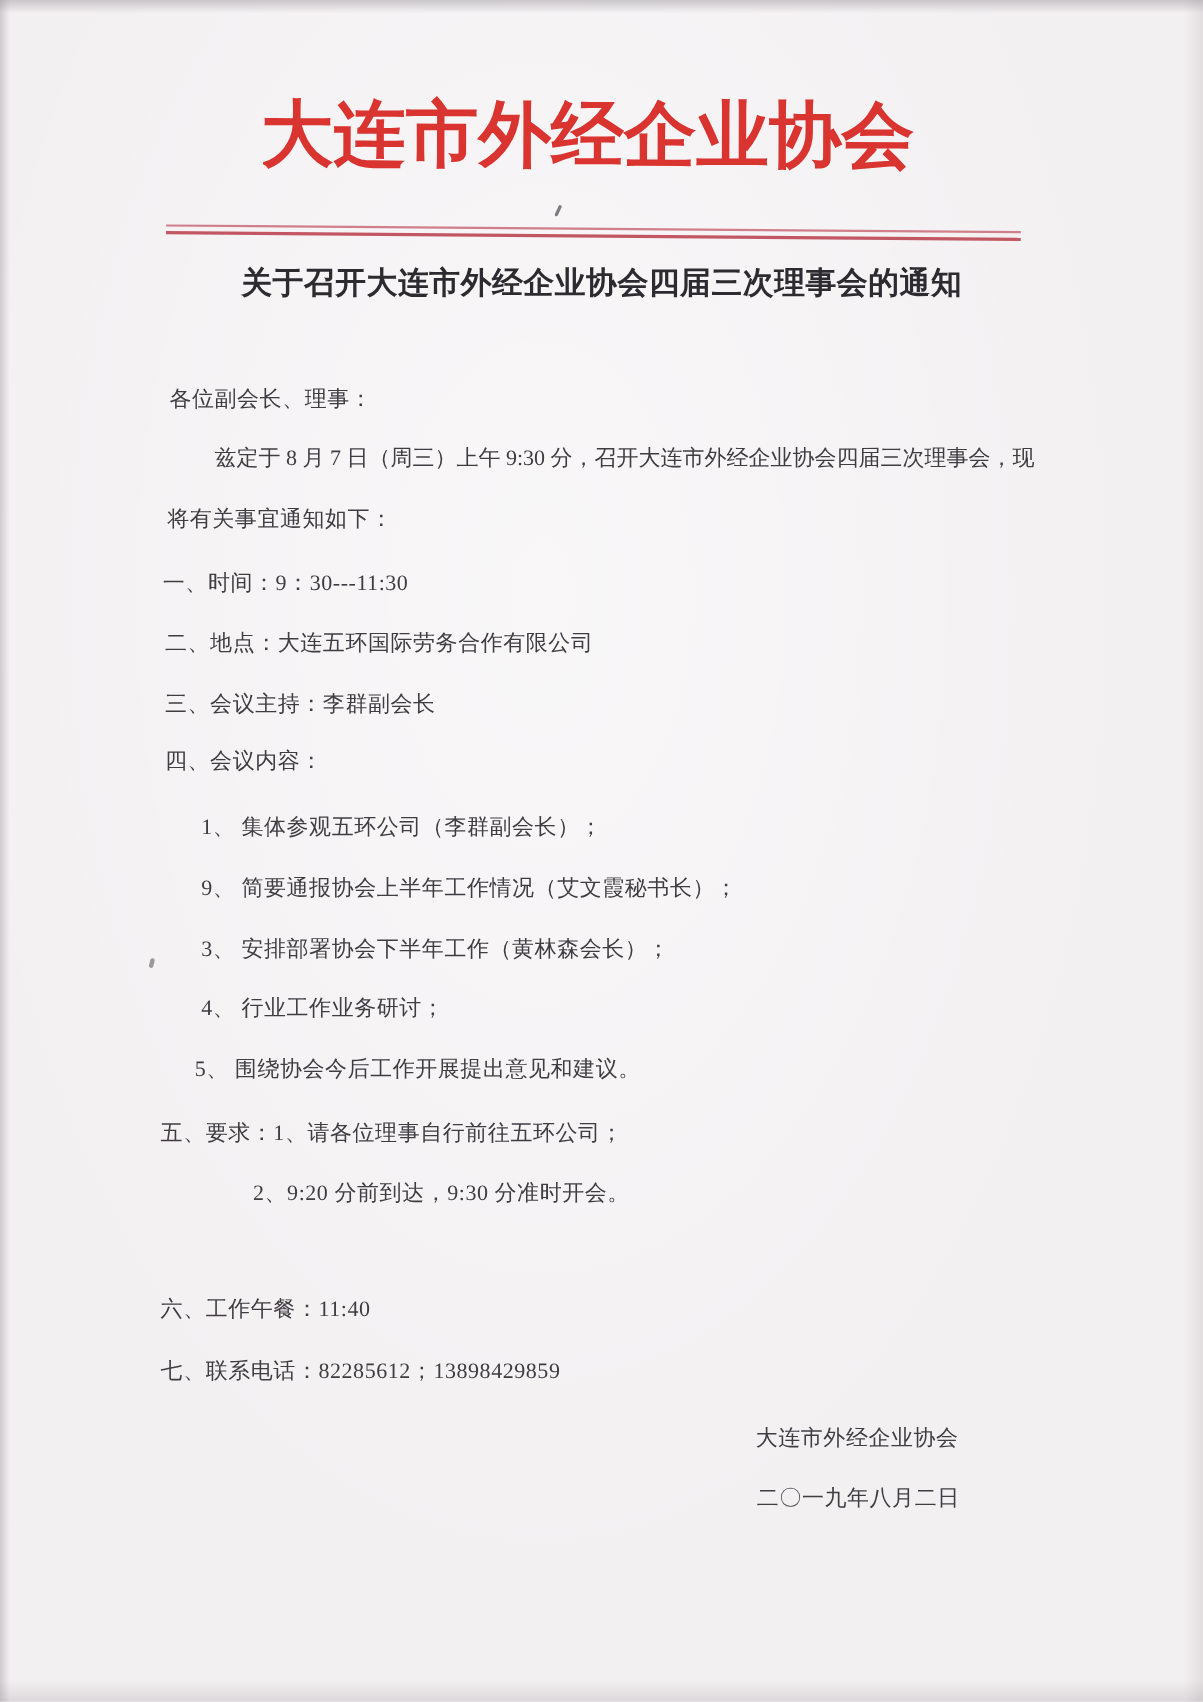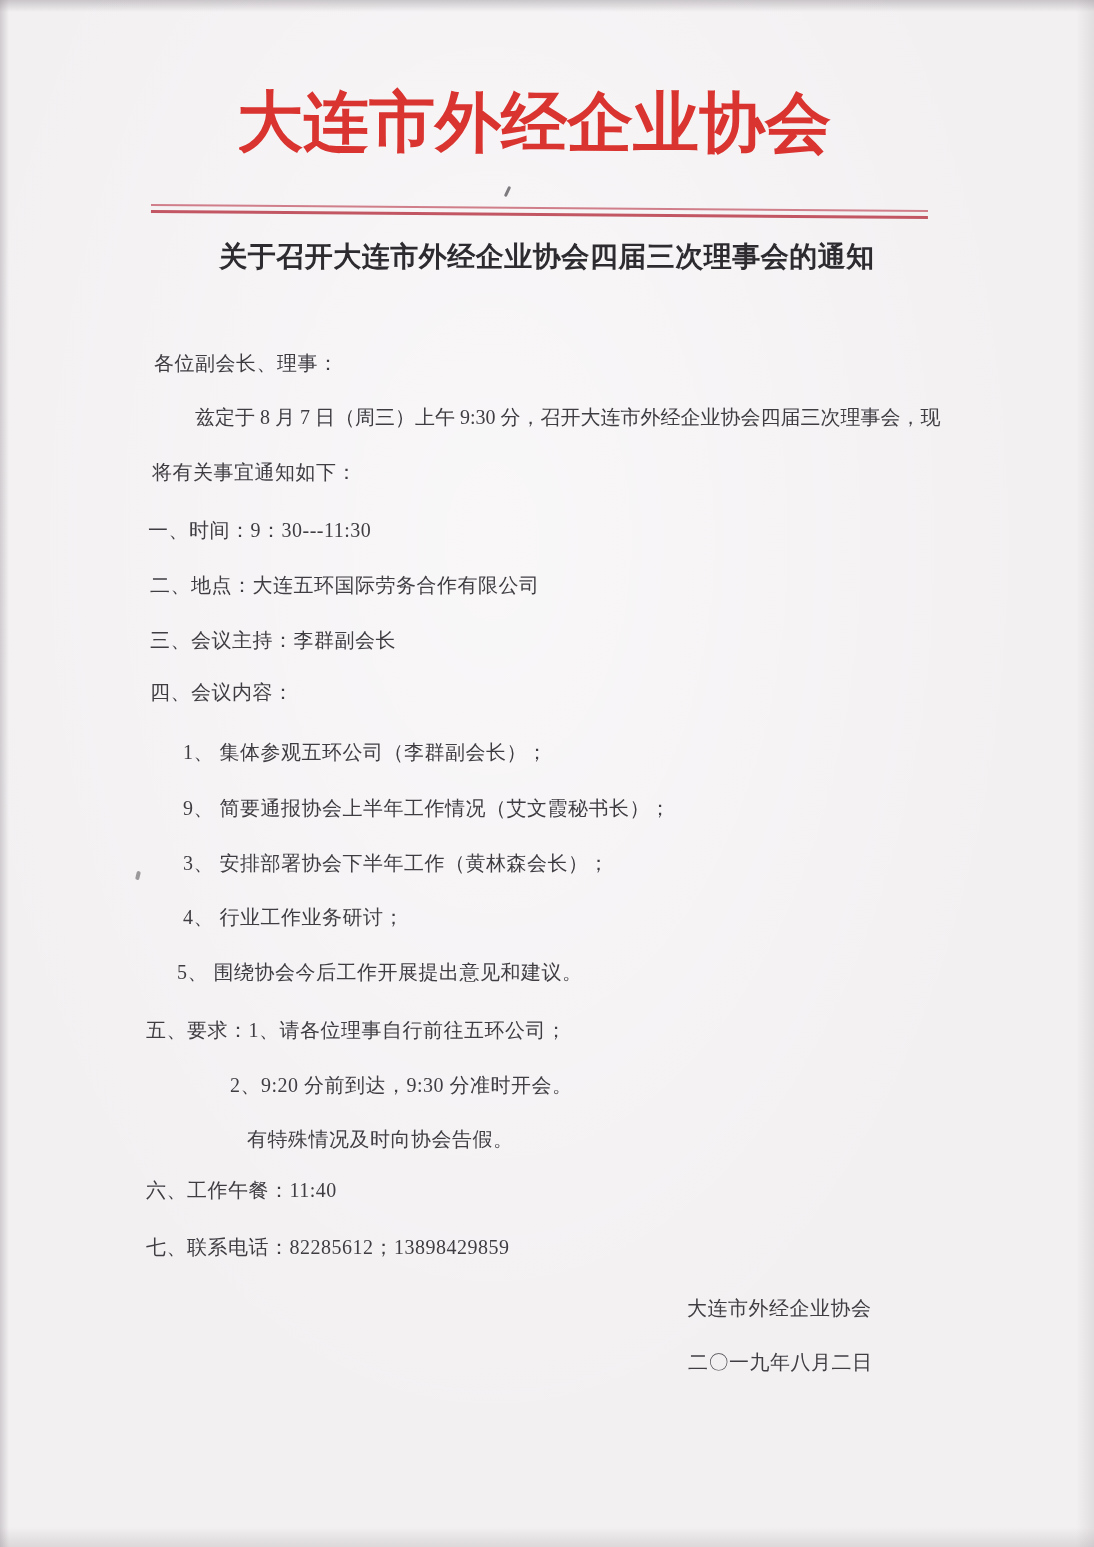--- a/index.html
+++ b/index.html
@@ -114,21 +114,20 @@
   <div class="line" style="left:150px;top:678px;">四、会议内容：</div>
 
   <div class="line" style="left:183px;top:738px;">1、 集体参观五环公司（李群副会长）；</div>
   <div class="line" style="left:183px;top:794px;">9、 简要通报协会上半年工作情况（艾文霞秘书长）；</div>
   <div class="line" style="left:183px;top:849px;">3、 安排部署协会下半年工作（黄林森会长）；</div>
   <div class="line" style="left:183px;top:903px;">4、 行业工作业务研讨；</div>
   <div class="line" style="left:165px;top:958px;margin-left:12px;">5、 围绕协会今后工作开展提出意见和建议。</div>
 
   <div class="line" style="left:146px;top:1016px;">五、要求：1、请各位理事自行前往五环公司；</div>
   <div class="line" style="left:230px;top:1071px;">2、9:20 分前到达，9:30 分准时开会。</div>
-  <div class="line" style="left:247px;top:1125px;">有特殊情况及时向协会告假。</div>
 
   <div class="line" style="left:146px;top:1176px;">六、工作午餐：11:40</div>
   <div class="line" style="left:146px;top:1233px;">七、联系电话：82285612；13898429859</div>
 
   <div class="line sig" style="left:687px;top:1294px;">大连市外经企业协会</div>
   <div class="line sig" style="left:688px;top:1348px;">二〇一九年八月二日</div>
 
   <div class="artifact artifact-tick"></div>
   <div class="artifact artifact-speck"></div>
 

